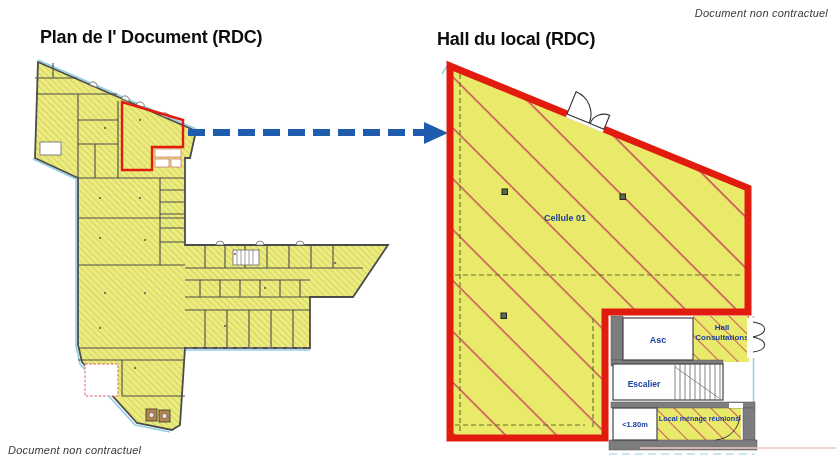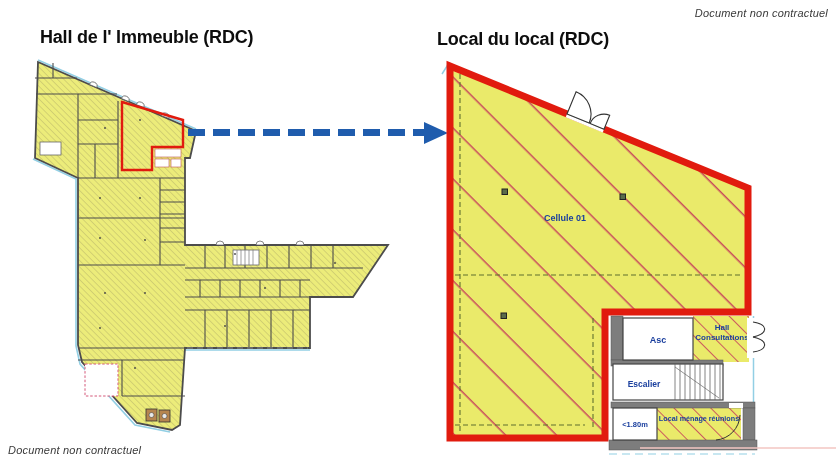--- a/index.html
+++ b/index.html
@@ -18,22 +18,22 @@
       background:repeating-linear-gradient(90deg,#1f5cad 0 17px,rgba(0,0,0,0) 17px 25px);}
   .arrow-head{position:absolute;left:424px;top:122px;width:0;height:0;
       border-left:24px solid #1f5cad;border-top:11px solid transparent;border-bottom:11px solid transparent;}
   .scan-line{position:absolute;left:640px;top:447px;width:196px;height:2px;background:#f3c6c2;opacity:.75;}
   text{font-family:"Liberation Sans", sans-serif;}
 </style>
 </head>
 <body>
 
 <div class="note note-tr">Document non contractuel</div>
-<div class="plan-title title-left">Hall de l' Immeuble (RDC)</div>
-<div class="plan-title title-right">Local du local (RDC)</div>
+<div class="plan-title title-left">Plan de l' Document (RDC)</div>
+<div class="plan-title title-right">Hall du local (RDC)</div>
 
 <svg id="left-plan" class="plan-svg" width="415" height="378" viewBox="0 0 415 378">
   <defs>
     <pattern id="hatchOlive" width="4.5" height="4.5" patternUnits="userSpaceOnUse" patternTransform="rotate(45)">
       <rect width="4.5" height="4.5" fill="#ecec7a"></rect>
       <line x1="0" y1="0" x2="4.5" y2="0" stroke="#b5b168" stroke-width="0.9"></line>
     </pattern>
   </defs>
 
   <g stroke="#92cfe4" stroke-width="1.6" fill="none">

